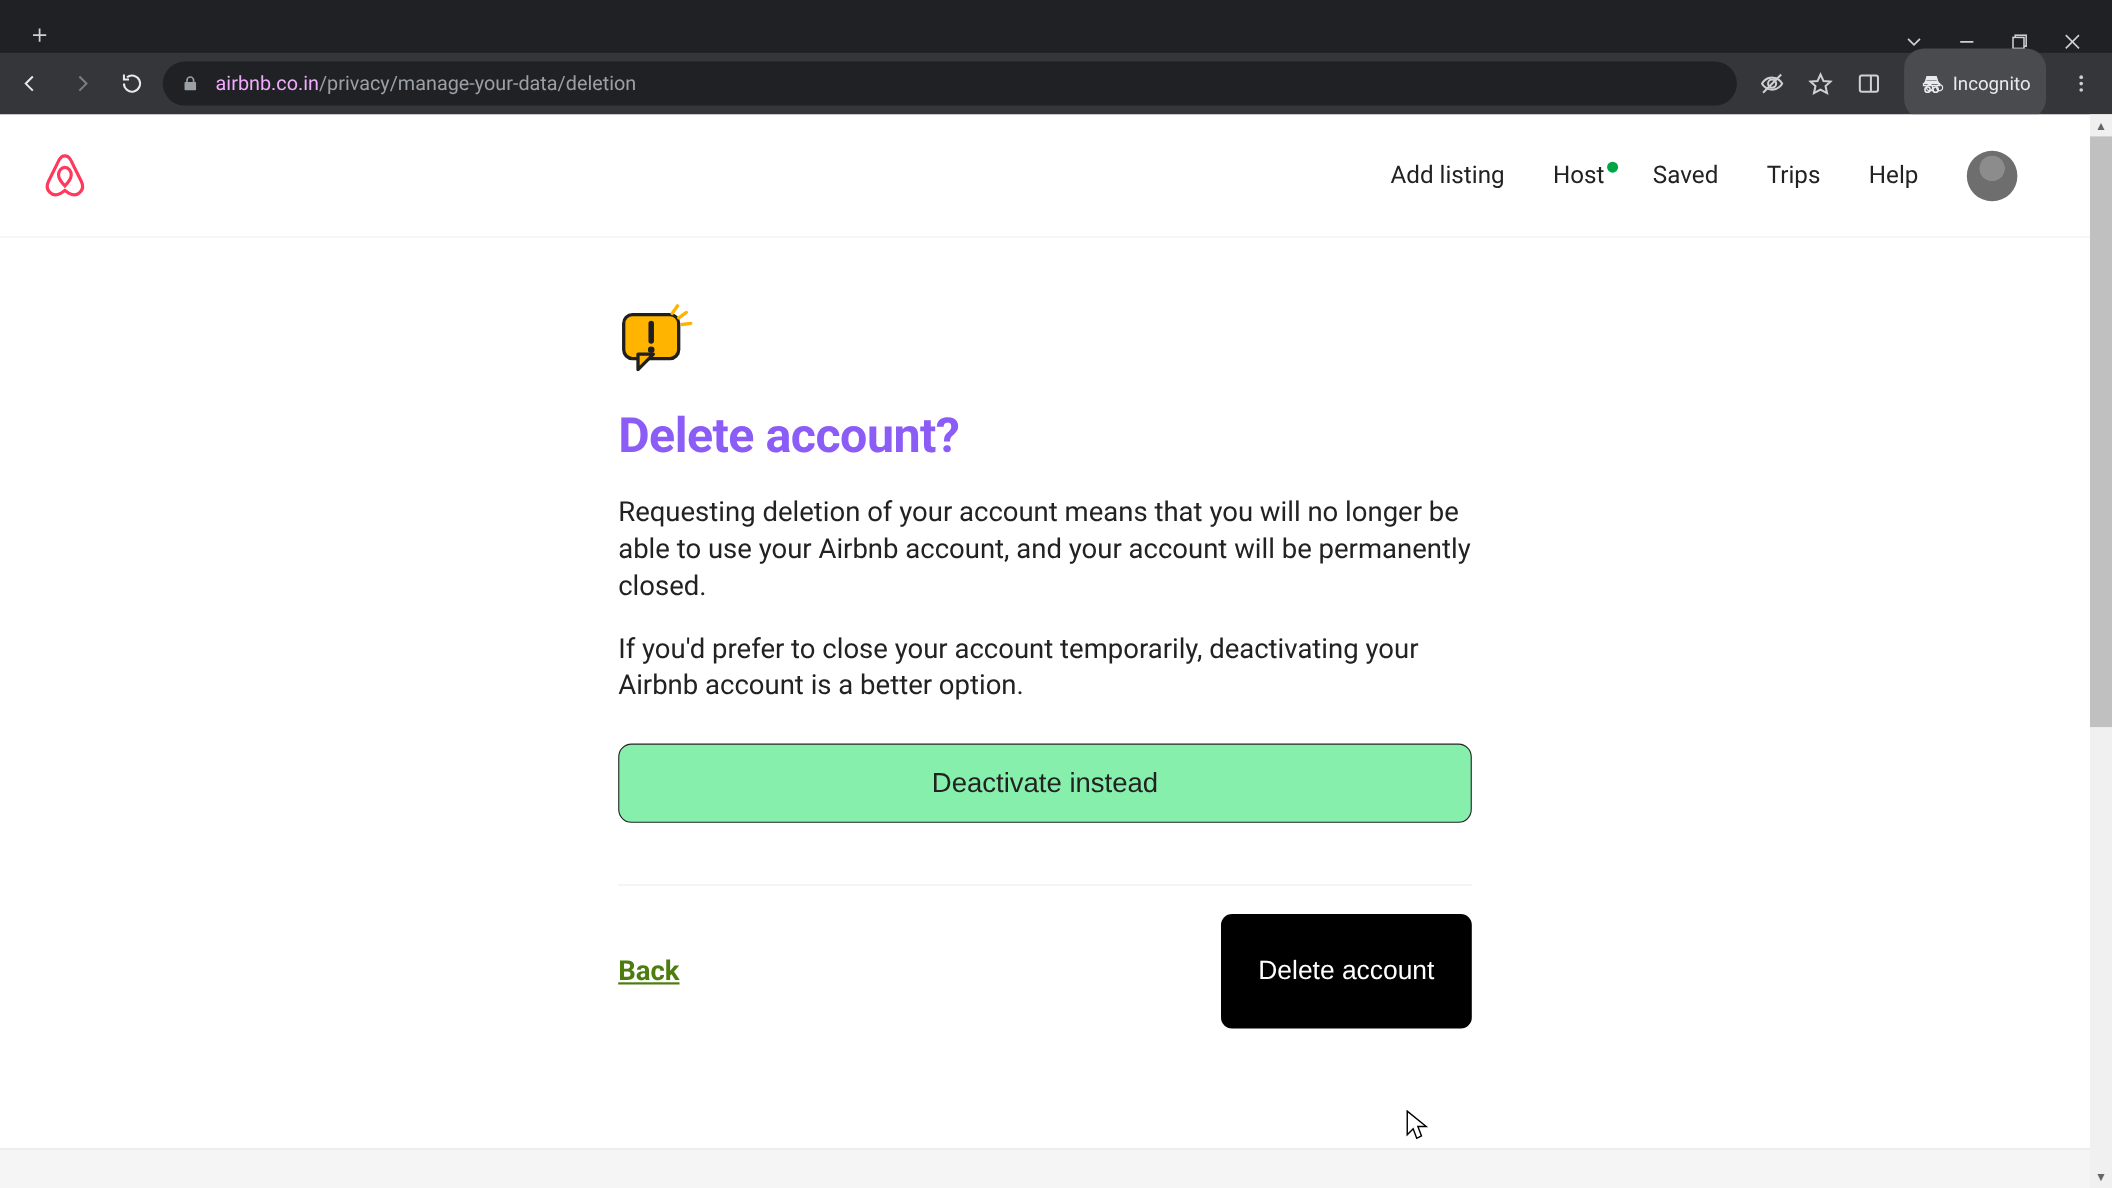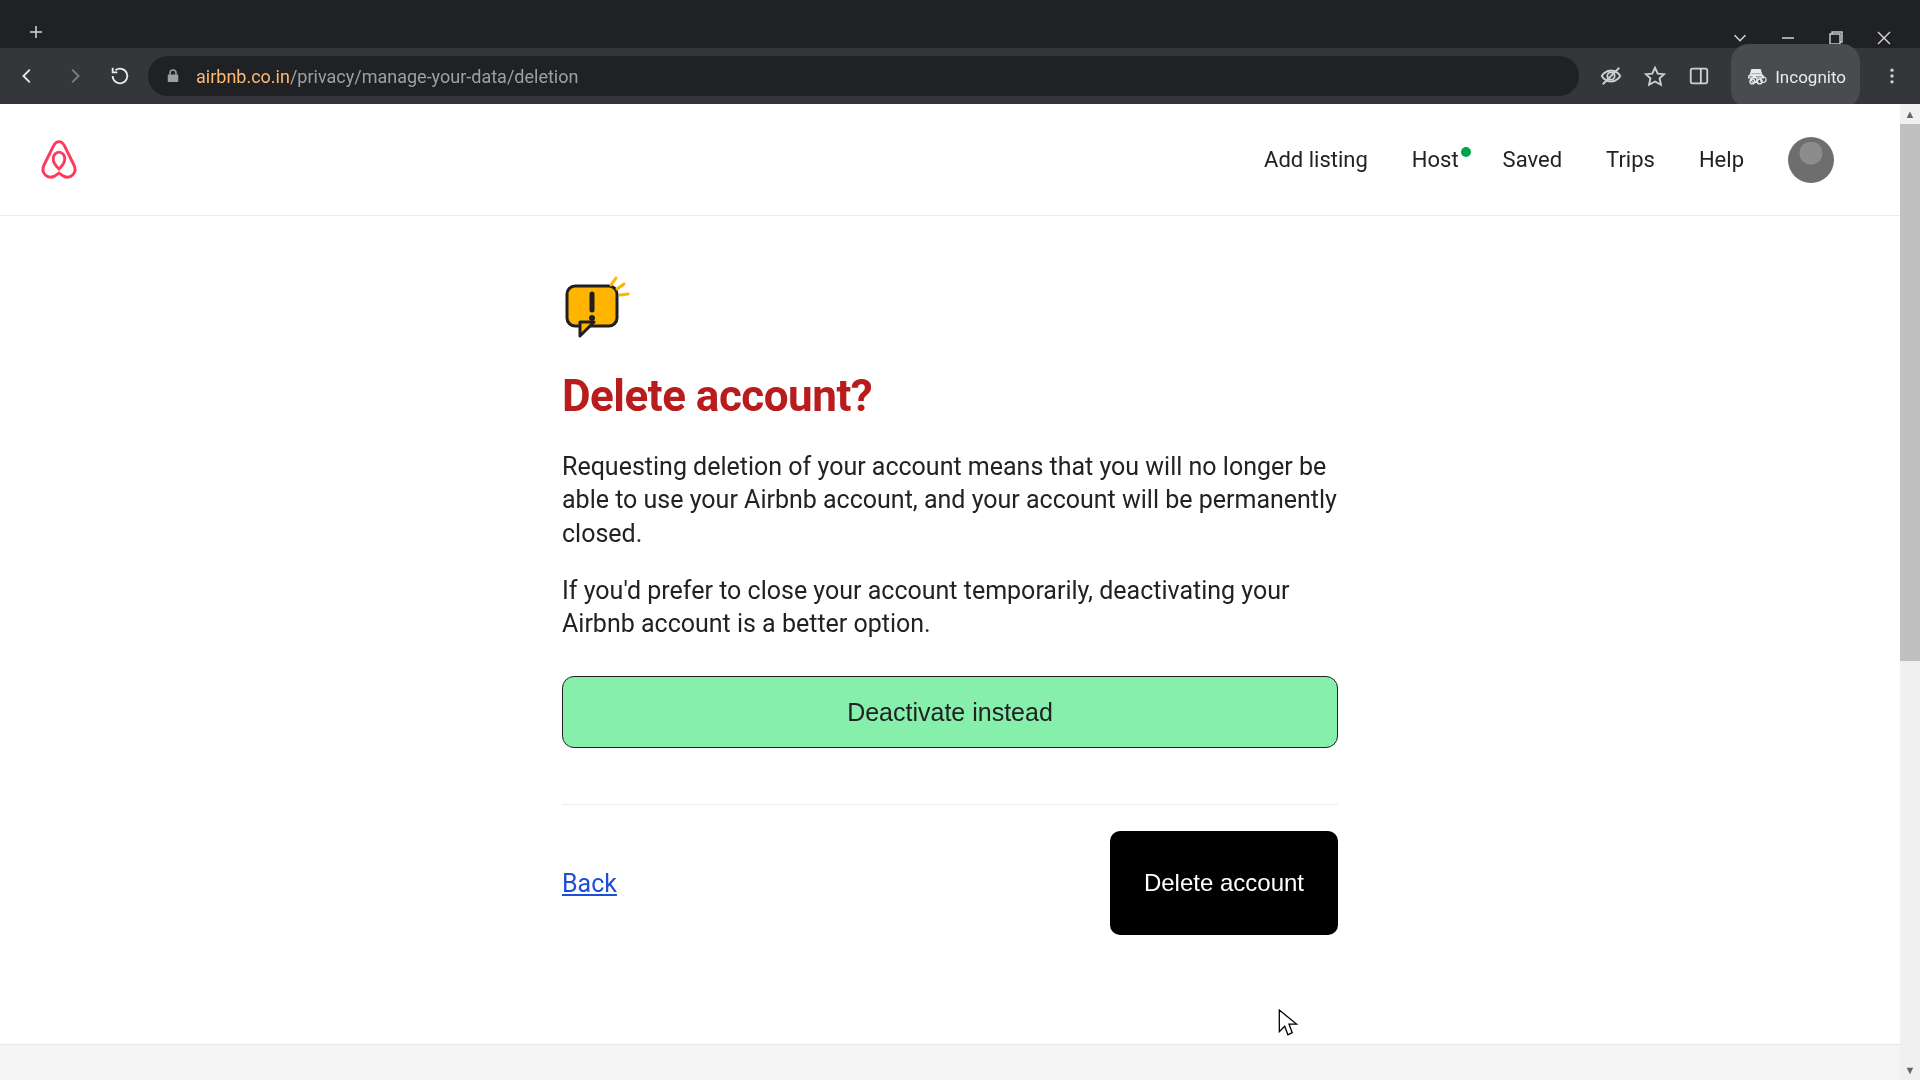--- a/index.html
+++ b/index.html
@@ -16,21 +16,21 @@
   .new-tab { width: 32px; height: 32px; margin-left: 12px; display:flex; align-items:center; justify-content:center; color:#cfd0d1; cursor:pointer; border-radius:50%; }
   .window-controls { margin-left: auto; display:flex; align-items:center; gap: 28px; padding-right: 18px; color:#cfd0d1; }
   .window-controls .wc { width:20px; height:20px; display:flex; align-items:center; justify-content:center; cursor:pointer; }
 
   .toolbar { background:#35363a; height:56px; display:flex; align-items:center; padding: 0 10px; gap: 10px; }
   .toolbar .nav-btn { width:36px; height:36px; display:flex; align-items:center; justify-content:center; color:#cfd0d1; cursor:pointer; border-radius:50%; }
   .toolbar .nav-btn.disabled { opacity:.4; cursor:default; }
   .url-bar { flex:1; height:40px; background:#202124; border-radius:20px; display:flex; align-items:center; padding: 0 16px; gap: 14px; color:#cfd0d1; font-size:18px; }
   .url-bar .lock { width:18px; height:18px; display:flex; align-items:center; justify-content:center; }
   .url-text { flex:1; white-space:nowrap; overflow:hidden; }
-  .url-text .host { color:#fdba74; }
+  .url-text .host { color:#f0abfc; }
   .url-text .path { color:#9aa0a6; }
   .toolbar-right { display:flex; align-items:center; gap: 20px; padding: 0 6px 0 10px; }
   .toolbar-right .tb-icon { width:24px; height:24px; display:flex; align-items:center; justify-content:center; color:#cfd0d1; cursor:pointer; }
   .incognito-chip { display:flex; align-items:flex-end; gap:8px; background:#4a4b4f; padding:21px 14px; border-radius:18px; color:#e8eaed; font-size:17px; cursor:default; }
   .incognito-chip svg { width:22px; height:22px; }
 
   
   .page-viewport { flex:1; display:flex; background:#fff; position:relative; }
   .scrollbar-track { width:20px; background:#f0f0f0; display:flex; flex-direction:column; align-items:center; }
   .scrollbar-track .arrow { width:100%; height:20px; display:flex; align-items:center; justify-content:center; color:#666; font-size:11px; }
@@ -44,26 +44,26 @@
   .brand svg { width:42px; height:46px; }
   .site-nav { display:flex; align-items:center; gap: 44px; font-size:22px; color:#222; }
   .site-nav .nav-link { cursor:pointer; position:relative; }
   .site-nav .dot { position:absolute; top:0; right:-12px; width:10px; height:10px; background:#00a646; border-radius:50%; }
   .avatar { width:46px; height:46px; border-radius:50%; background: radial-gradient(circle at 50% 35%, #8c8c8c 0 30%, #6e6e6e 31% 100%); display:inline-block; }
 
   
   .main { flex:1; display:flex; justify-content:center; padding-top: 56px; background:#fff; }
   .card { width: 776px; }
   .warn-icon { width:72px; height:72px; margin-bottom: 26px; }
-  .page-title { font-size:44px; font-weight:700; letter-spacing:-0.5px; color:#b91c1c; margin-bottom: 28px; }
+  .page-title { font-size:44px; font-weight:700; letter-spacing:-0.5px; color:#8b5cf6; margin-bottom: 28px; }
   .para { font-size:25px; line-height:1.33; color:#222; margin-bottom: 24px; }
   .deactivate-btn { width:100%; height:72px; border:1px solid #222; background:#86efac; border-radius:12px; font-size:25px; font-weight:500; color:#222; cursor:pointer; margin-top: 12px; }
   .divider { height:1px; background:#ebebeb; margin: 56px 0 26px 0; }
   .footer-row { display:flex; align-items:center; justify-content:space-between; }
-  .back-link { font-size:25px; font-weight:400; text-decoration:underline; cursor:pointer; color:#1d4ed8; }
+  .back-link { font-size:25px; font-weight:700; text-decoration:underline; cursor:pointer; color:#4d7c0f; }
   .delete-btn { background:#000; color:#fff; border:none; border-radius:10px; font-size:24px; font-weight:500; padding: 38px 34px; cursor:pointer; }
 
   .page-bottom-bar { height:36px; background:#f5f5f5; border-top:1px solid #e6e6e6; }
 
   
   .cursor { position:absolute; left:1278px; top:905px; pointer-events:none; }
   .cursor svg { width:22px; height:28px; }
 </style>
 </head>
 <body>

